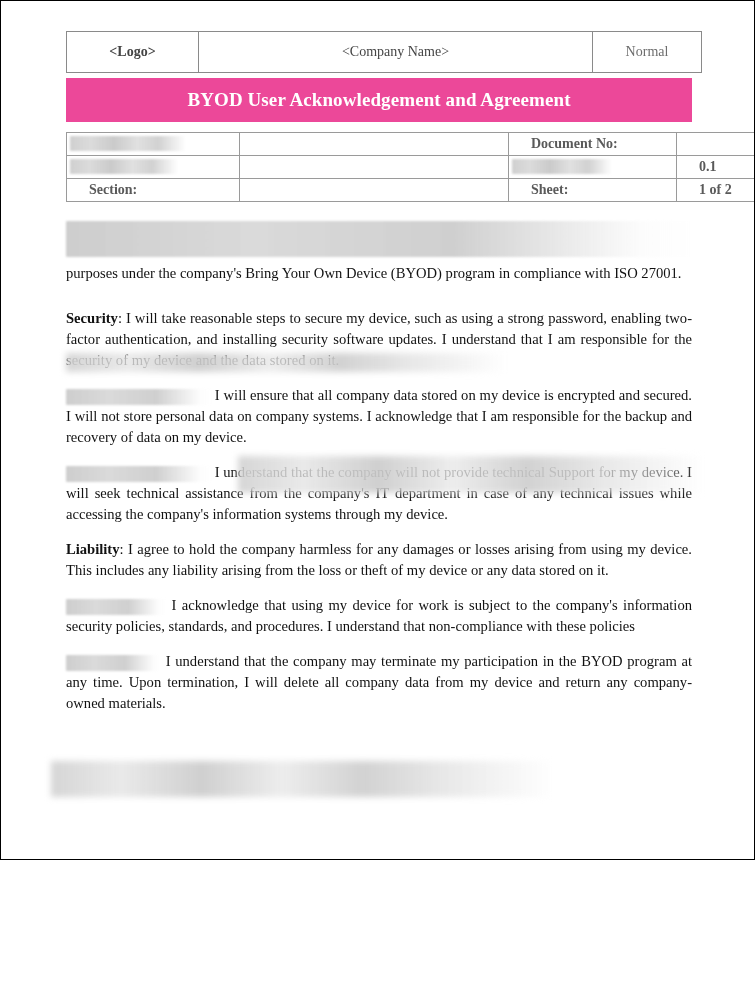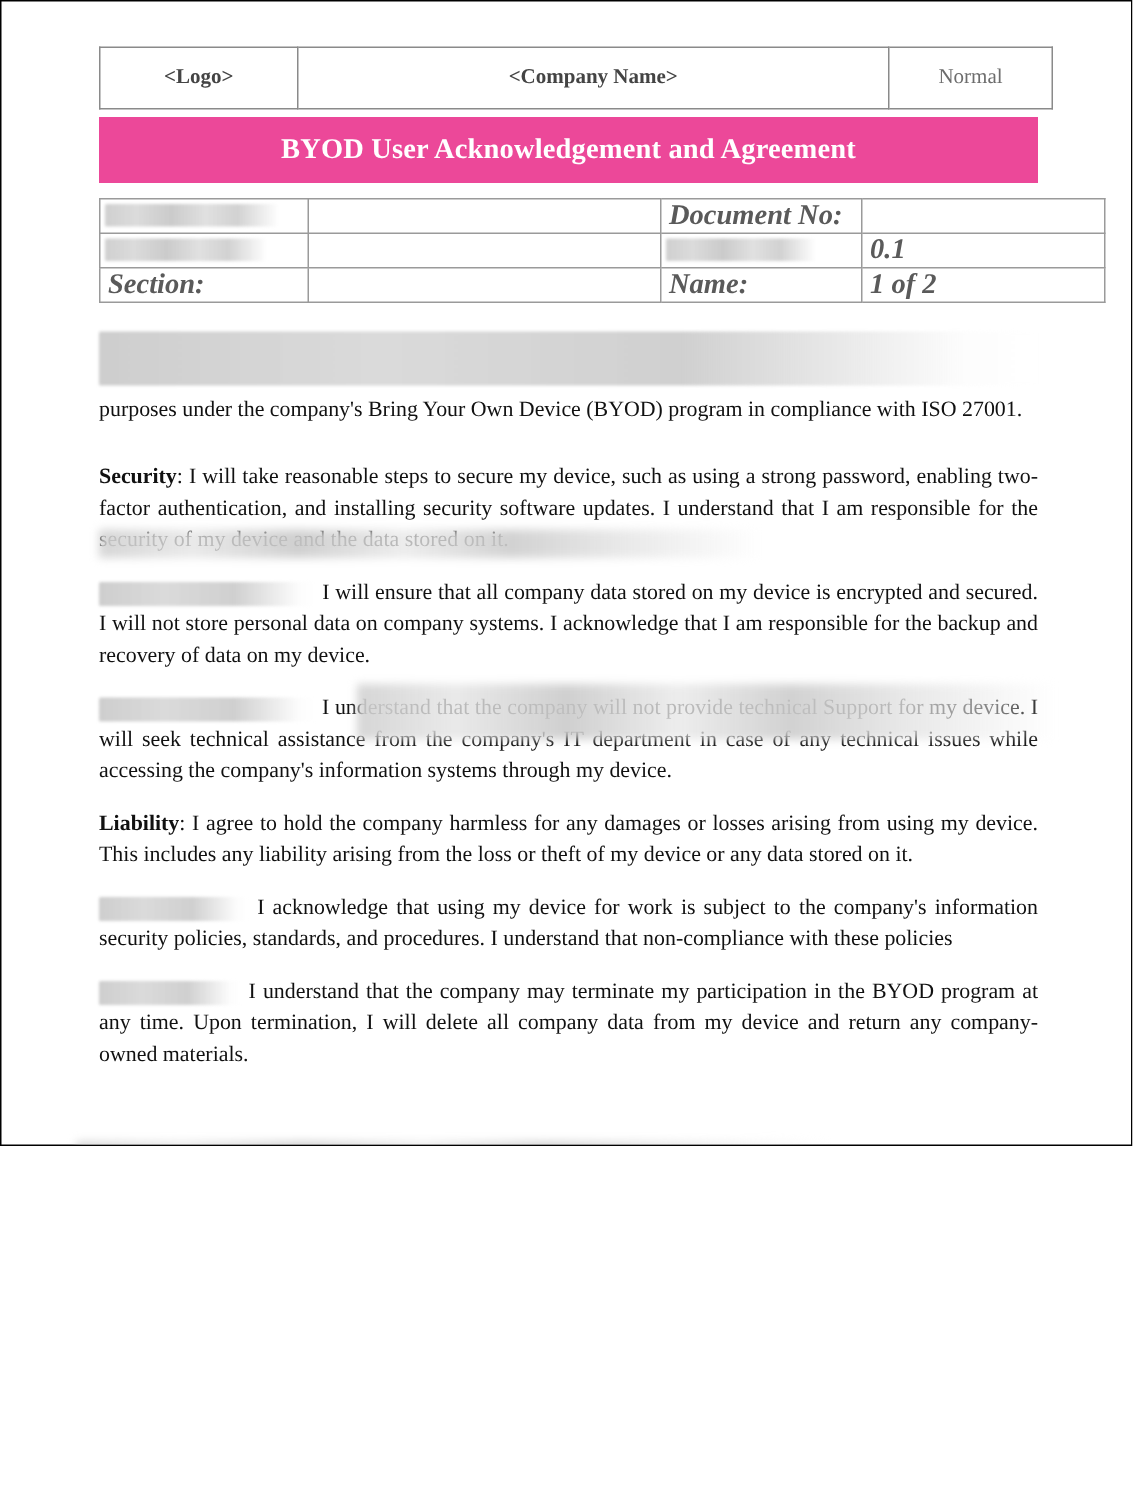--- a/index.html
+++ b/index.html
@@ -4,21 +4,21 @@
 <title>BYOD User Acknowledgement and Agreement</title>
 <style>
   html, body {
     margin: 0;
     padding: 0;
     background: #ffffff;
   }
   .page {
     position: relative;
     width: 755px;
-    height: 764px;
+    height: 860px;
     background: #ffffff;
     border: 1px solid #000000;
     box-sizing: border-box;
     overflow: hidden;
     font-family: "Liberation Serif", "DejaVu Serif", serif;
   }
 
   
   .hdr-table {
     position: absolute;
@@ -29,21 +29,21 @@
     table-layout: fixed;
   }
   .hdr-table td {
     border: 1px solid #8a8a8a;
     height: 38px;
     text-align: center;
     vertical-align: middle;
     font-size: 14px;
   }
   .hdr-logo   { width: 129px; font-weight: bold; color: #444444; }
-  .hdr-name   { width: 391px; font-weight: bold; color: #444444; font-size: 15px; }
+  .hdr-name   { width: 391px; font-weight: normal; color: #444444; font-size: 15px; }
   .hdr-normal { width: 106px; color: #6d6d6d; font-size: 13.5px; }
 
   
   .title-bar {
     position: absolute;
     left: 65px;
     top: 77px;
     width: 626px;
     height: 44px;
     background: #ec4899;
@@ -61,25 +61,24 @@
     position: absolute;
     left: 65px;
     top: 131px;
     width: 626px;
     border-collapse: collapse;
     table-layout: fixed;
   }
   .meta-table td {
     border: 1px solid #9a9a9a;
     height: 22px;
-    padding: 0 5px;
-    font-size: 19px;
+    padding: 0 22px;
+    font-size: 14px;
     vertical-align: middle;
     position: relative;
-    font-style: italic;
   }
   .col-a { width: 128px; }
   .col-b { width: 224px; }
   .col-c { width: 123px; }
   .col-d { width: 151px; margin-left: 40px; }
   .meta-label {
     font-weight: bold;
     color: #5a5a5a;
     font-family: "Liberation Serif", "DejaVu Serif", serif;
   }
@@ -204,21 +203,21 @@
       </td>
       <td class="col-b"></td>
       <td class="col-c">
         <span class="redact redact-cell" style="width:100px"></span>
       </td>
       <td class="col-d meta-value">0.1</td>
     </tr>
     <tr>
       <td class="col-a meta-label">Section:</td>
       <td class="col-b"></td>
-      <td class="col-c meta-label">Name:</td>
+      <td class="col-c meta-label">Sheet:</td>
       <td class="col-d meta-value">1 of 2</td>
     </tr>
   </tbody>
     </table>
 
   <div class="body">
 
     <p class="para" style="margin-bottom:24px">
       <span class="redact redact-inline" style="width:626px;height:36px;display:block;margin-bottom:6px"></span>
       <span>purposes under the company's Bring Your Own Device (BYOD) program in compliance with ISO 27001.</span>

